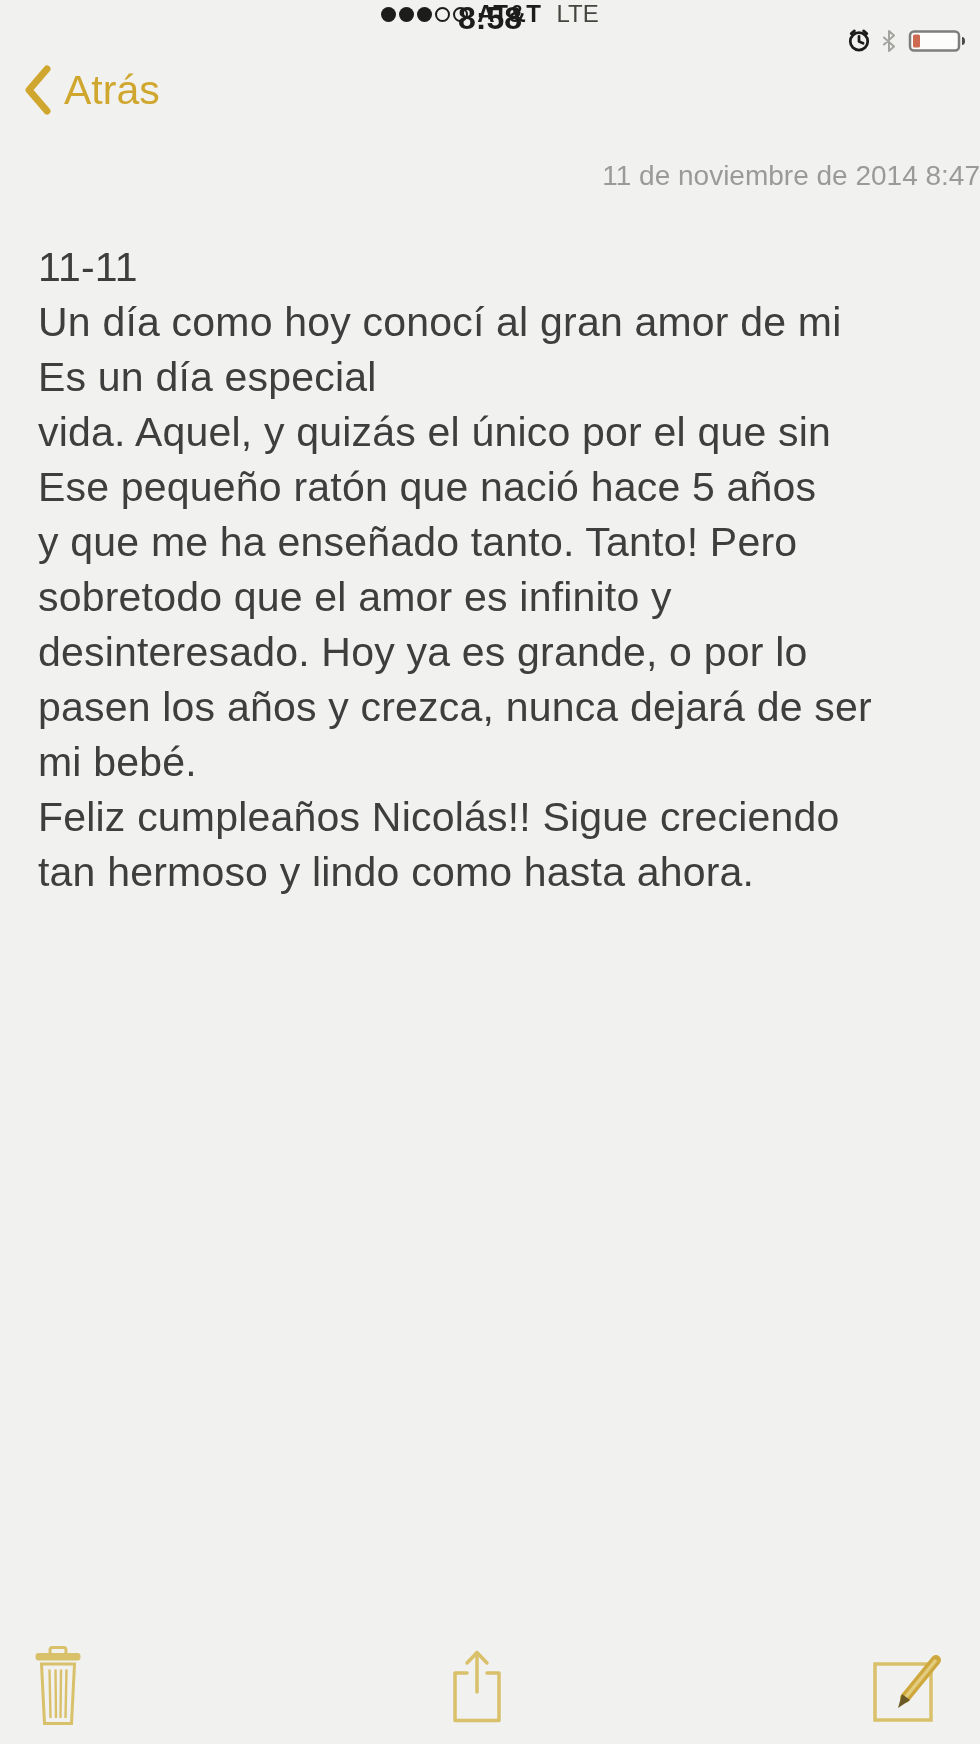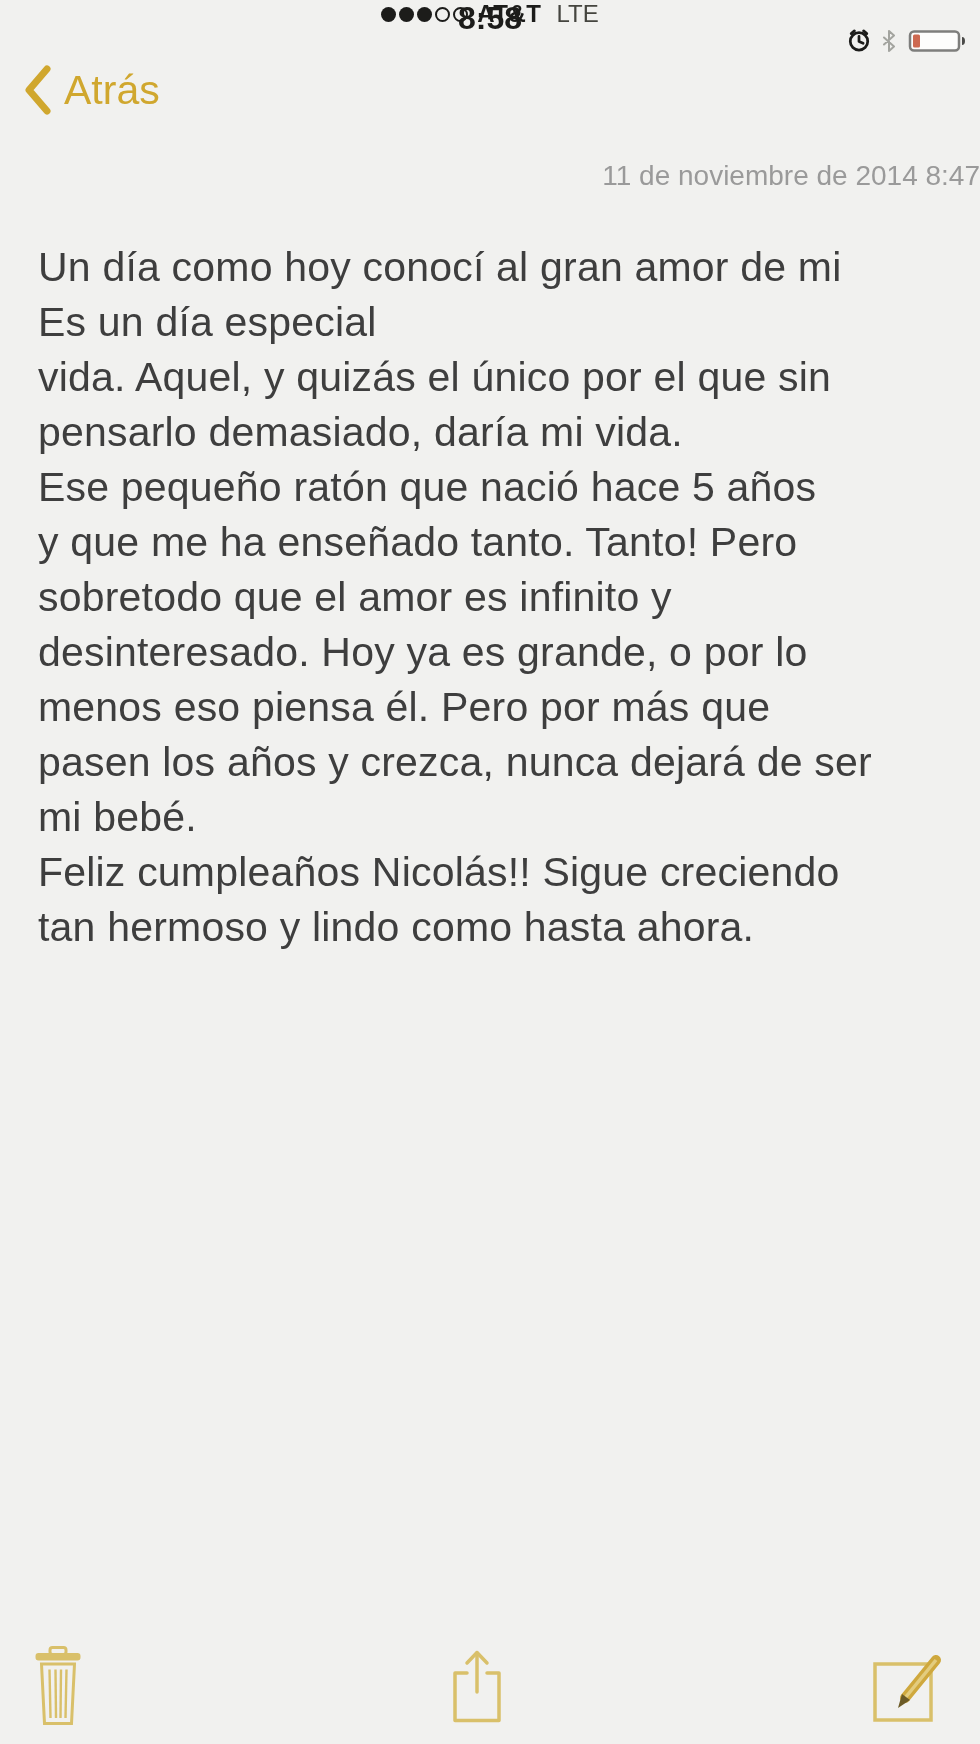--- a/index.html
+++ b/index.html
@@ -144,29 +144,28 @@
       <svg width="30" height="52" viewBox="0 0 30 52">
         <path d="M25 5 L7 26 L25 47" fill="none" stroke="currentColor" stroke-width="7" stroke-linecap="round" stroke-linejoin="round"></path>
       </svg>
     </span>
     <span class="back-label">Atrás</span>
   </div>
 
   <div class="date-line">11 de noviembre de 2014 8:47</div>
 
   <div class="note-body">
+      <div class="note-line">11-11</div>
       <div class="note-line">Un día como hoy conocí al gran amor de mi</div>
       <div class="note-line">Es un día especial</div>
       <div class="note-line">vida. Aquel, y quizás el único por el que sin</div>
-      <div class="note-line">pensarlo demasiado, daría mi vida.</div>
       <div class="note-line">Ese pequeño ratón que nació hace 5 años</div>
       <div class="note-line">y que me ha enseñado tanto. Tanto! Pero</div>
       <div class="note-line">sobretodo que el amor es infinito y</div>
       <div class="note-line">desinteresado. Hoy ya es grande, o por lo</div>
-      <div class="note-line">menos eso piensa él. Pero por más que</div>
       <div class="note-line">pasen los años y crezca, nunca dejará de ser</div>
       <div class="note-line">mi bebé.</div>
       <div class="note-line">Feliz cumpleaños Nicolás!! Sigue creciendo</div>
       <div class="note-line">tan hermoso y lindo como hasta ahora.</div>
     </div>
 
   <div class="toolbar">
     <div class="tb-button">
       <span>
         <svg width="48" height="82" viewBox="0 0 48 82">

